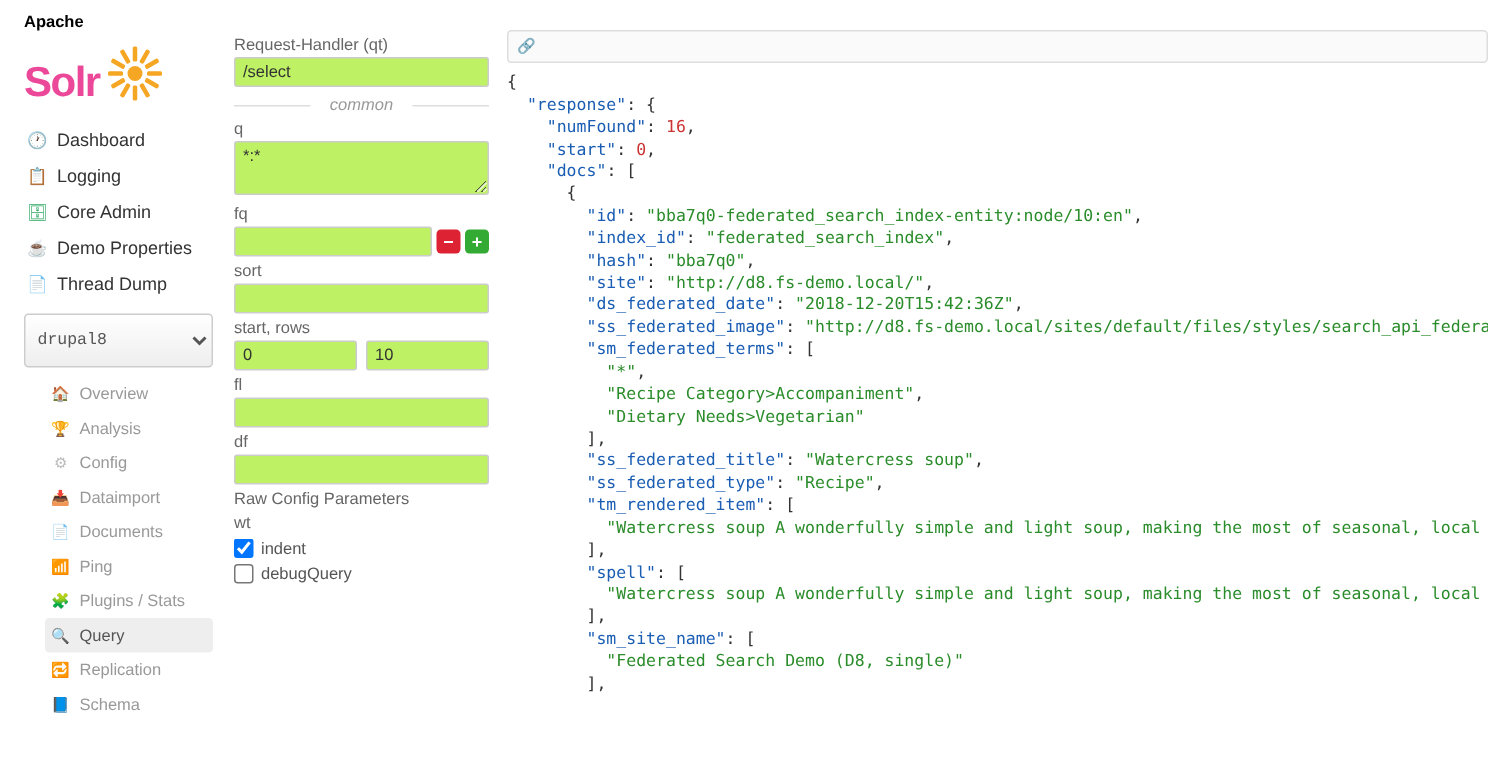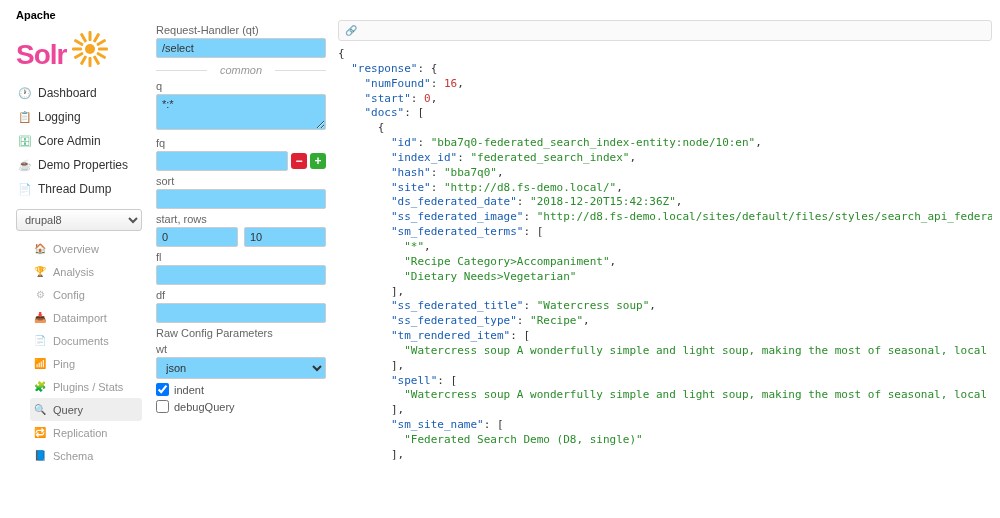--- a/index.html
+++ b/index.html
@@ -6,28 +6,28 @@
     body { font-family: "Helvetica Neue", Arial, sans-serif; font-size: 12px; color: #333; background: #fff; width: 1000px; height: 518px; overflow: hidden; }
     .layout { display: flex; height: 100%; }
     .col-left { width: 148px; padding: 10px 6px 0 16px; }
     .logo { margin-bottom: 12px; display: flex; align-items: flex-end; gap: 4px; }
     .logo-text { display: flex; flex-direction: column; line-height: 1; }
     .logo-apache { font-size: 11px; font-weight: bold; color: #000; margin-bottom: 20px; }
     .logo-solr { font-size: 28px; font-weight: bold; color: #ec4899; letter-spacing: -1px; }
     .nav { list-style: none; margin-top: 6px; }
     .nav li { padding: 5px 2px; display: flex; align-items: center; gap: 6px; color: #333; cursor: pointer; }
     .nav li .ico { width: 14px; height: 14px; display: inline-flex; align-items: center; justify-content: center; font-size: 11px; }
-    .core-select { width: 100%; height: 22px; border: 1px solid #ccc; border-radius: 3px; padding: 0 4px; background: linear-gradient(#fff,#eee); font-size: 11px; color: #555; margin-top: 8px; }
+    .core-select { width: 100%; height: 36px; border: 1px solid #ccc; border-radius: 3px; padding: 0 4px; background: linear-gradient(#fff,#eee); font-size: 11px; color: #555; margin-top: 8px; font-family: Liberation Mono, monospace; }
     .subnav { list-style: none; margin-top: 6px; margin-left: 14px; }
     .subnav li { padding: 5px 4px; display: flex; align-items: center; gap: 6px; color: #999; cursor: pointer; border-radius: 3px; font-size: 11px; }
     .subnav li.active { background: #eee; color: #555; }
     .subnav li .ico { width: 13px; height: 13px; display: inline-flex; align-items: center; justify-content: center; font-size: 10px; }
     .col-mid { width: 186px; padding: 20px 8px 0 8px; }
     .form-label { font-size: 11px; color: #666; margin: 4px 0 2px 0; display: block; }
-    .form-input, .form-select, .form-textarea { width: 100%; border: 1px solid #ccc; border-radius: 2px; padding: 3px 5px; font-size: 11px; background: #7dd3fc; color: #333; font-family: inherit; }
+    .form-input, .form-select, .form-textarea { width: 100%; border: 1px solid #ccc; border-radius: 2px; padding: 3px 5px; font-size: 11px; background: #bef264; color: #333; font-family: inherit; }
     .form-textarea { height: 36px; resize: both; }
     .section-title { font-size: 11px; color: #999; margin: 6px 0 4px 0; text-align: center; position: relative; font-style: italic; }
     .section-title::before, .section-title::after { content: ""; position: absolute; top: 50%; width: 30%; height: 1px; background: #ddd; }
     .section-title::before { left: 0; }
     .section-title::after { right: 0; }
     .row-inputs { display: flex; gap: 6px; }
     .row-inputs input { flex: 1; }
     .fq-row { display: flex; gap: 3px; align-items: center; }
     .fq-row input { flex: 1; }
     .btn-sq { width: 16px; height: 16px; border-radius: 3px; color: #fff; font-size: 12px; line-height: 14px; text-align: center; cursor: pointer; border: none; font-weight: bold; }
@@ -159,21 +159,20 @@
     <div class="row-inputs">
       <input class="form-input" value="0" style="">
       <input class="form-input" value="10" style="">
     </div>
     <label class="form-label">fl</label>
     <input class="form-input" value="" style="">
     <label class="form-label">df</label>
     <input class="form-input" value="" style="">
     <label class="form-label">Raw Config Parameters</label>
     <label class="form-label">wt</label>
-    <select class="form-select"><option>json</option></select>
     <div class="chk-row">
       <input type="checkbox" id="cb-indent" checked="" style="">
       <label>indent</label>
     </div>
     <div class="chk-row">
       <input type="checkbox" id="cb-debug" style="">
       <label>debugQuery</label>
     </div>
   </div>
 

